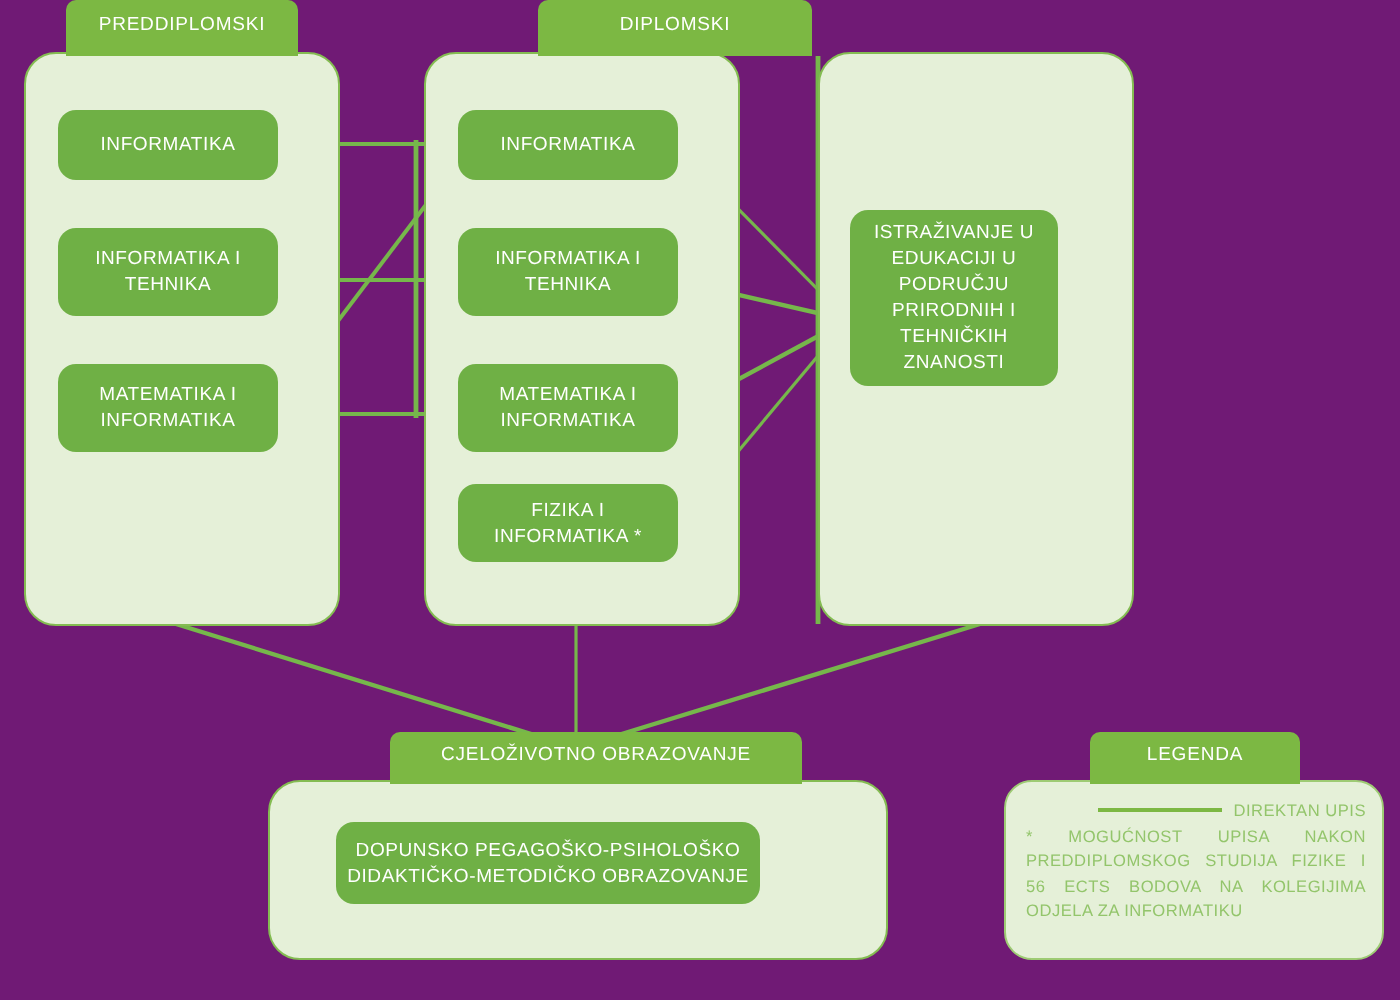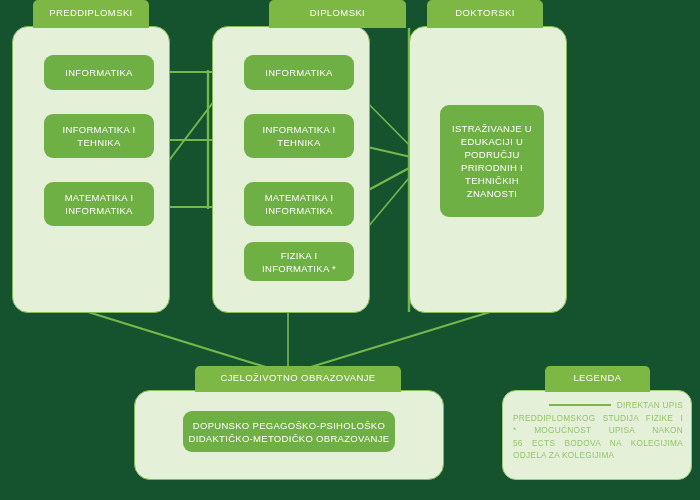--- a/index.html
+++ b/index.html
@@ -4,21 +4,21 @@
 <style>
   html, body {
     margin: 0;
     padding: 0;
     background: #ffffff;
   }
   #diagram {
     position: relative;
     width: 700px;
     height: 500px;
-    background: #14532d;
+    background: #701a75;
     font-family: "Liberation Sans", "DejaVu Sans", sans-serif;
     overflow: hidden;
   }
   
   #connectors {
     position: absolute;
     left: 0; top: 0;
     width: 700px; height: 500px;
     z-index: 1;
   }
@@ -56,21 +56,20 @@
     border-radius: 9px;
     font-size: 9.5px;
     line-height: 13px;
     letter-spacing: 0.3px;
     text-align: center;
     display: flex;
     align-items: center;
     justify-content: center;
     box-sizing: border-box;
     padding: 2px 4px;
-    margin-left: 15px;
   }
   
   #legend-panel {
     position: absolute;
     z-index: 2;
     background: #E5F0D8;
     border: 1.5px solid #9ECB74;
     border-radius: 14px;
     box-sizing: border-box;
   }
@@ -171,26 +170,23 @@
   <div class="node" style="left:229px; top:114px; width:110px; height:44px;">
     <span>INFORMATIKA I TEHNIKA</span>
   </div>
   <div class="node" style="left:229px; top:182px; width:110px; height:44px;">
     <span>MATEMATIKA I INFORMATIKA</span>
   </div>
   <div class="node" style="left:229px; top:242px; width:110px; height:39px;">
     <span>FIZIKA I INFORMATIKA *</span>
   </div>
 
-  <div class="tab" style="left:427px; top:0px; width:116px; height:28px;">
-    <span>DOKTORSKI</span>
-  </div>
   <div class="panel" style="left:409px; top:26px; width:158px; height:287px;"></div>
 
-  <div class="node" style="left:425px; top:105px; width:104px; height:112px;">
+  <div class="node" style="left:425px; top:105px; width:104px; height:88px;">
     <span>ISTRAŽIVANJE U EDUKACIJI U PODRUČJU PRIRODNIH I TEHNIČKIH ZNANOSTI</span>
   </div>
 
   <div class="tab" style="left:195px; top:366px; width:206px; height:26px; font-size:9.5px;">
     <span>CJELOŽIVOTNO OBRAZOVANJE</span>
   </div>
   <div class="panel" style="left:134px; top:390px; width:310px; height:90px;"></div>
   <div class="node" style="left:168px; top:411px; width:212px; height:41px; font-size:9.5px;">
     <span>DOPUNSKO PEGAGOŠKO-PSIHOLOŠKO DIDAKTIČKO-METODIČKO OBRAZOVANJE</span>
   </div>
@@ -198,20 +194,20 @@
   <div class="tab" style="left:545px; top:366px; width:105px; height:26px;">
     <span>LEGENDA</span>
   </div>
   <div id="legend-panel" style="left:502px; top:390px; width:190px; height:90px;"></div>
   <div id="legend-body" style="left:513px; top:399px; width:170px;">
     <div id="legend-first-line">
       <span id="legend-rule"></span>
       <span>DIREKTAN UPIS</span>
     </div>
     <div class="legend-text-block">
+      <span class="justify-line">*    MOGUĆNOST     UPISA     NAKON</span>
       <span class="justify-line">PREDDIPLOMSKOG  STUDIJA  FIZIKE  I</span>
-      <span class="justify-line">*    MOGUĆNOST     UPISA     NAKON</span>
       <span class="justify-line">56  ECTS  BODOVA  NA  KOLEGIJIMA</span>
-      <span class="justify-last">ODJELA ZA KOLEGIJIMA</span>
+      <span class="justify-last">ODJELA ZA INFORMATIKU</span>
     </div>
   </div>
 
 </div>
 
 </body></html>

